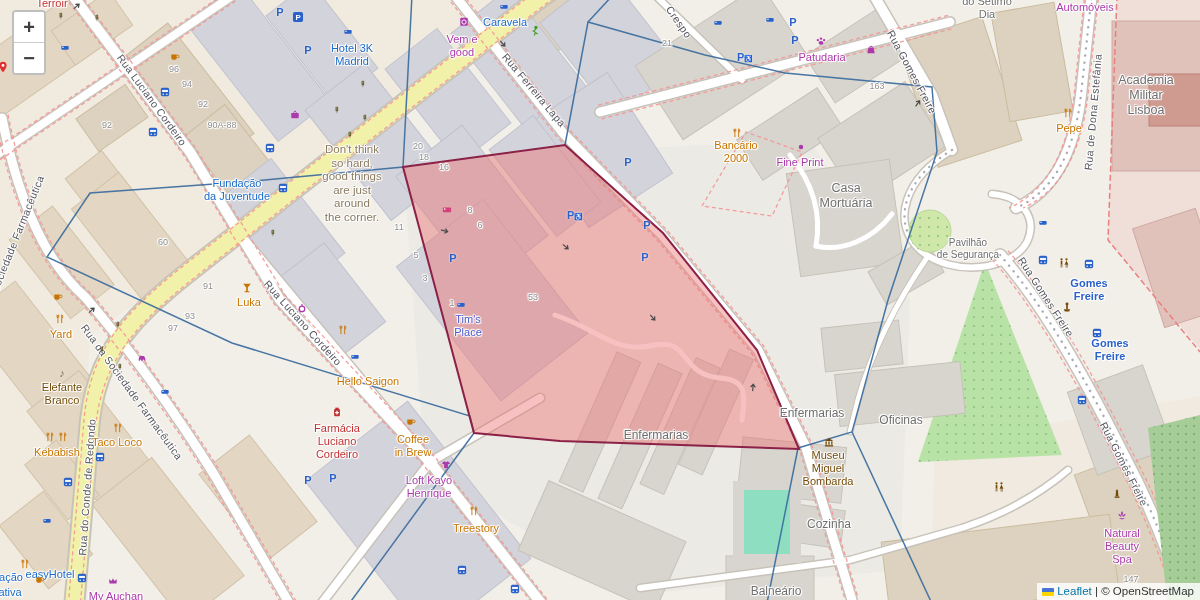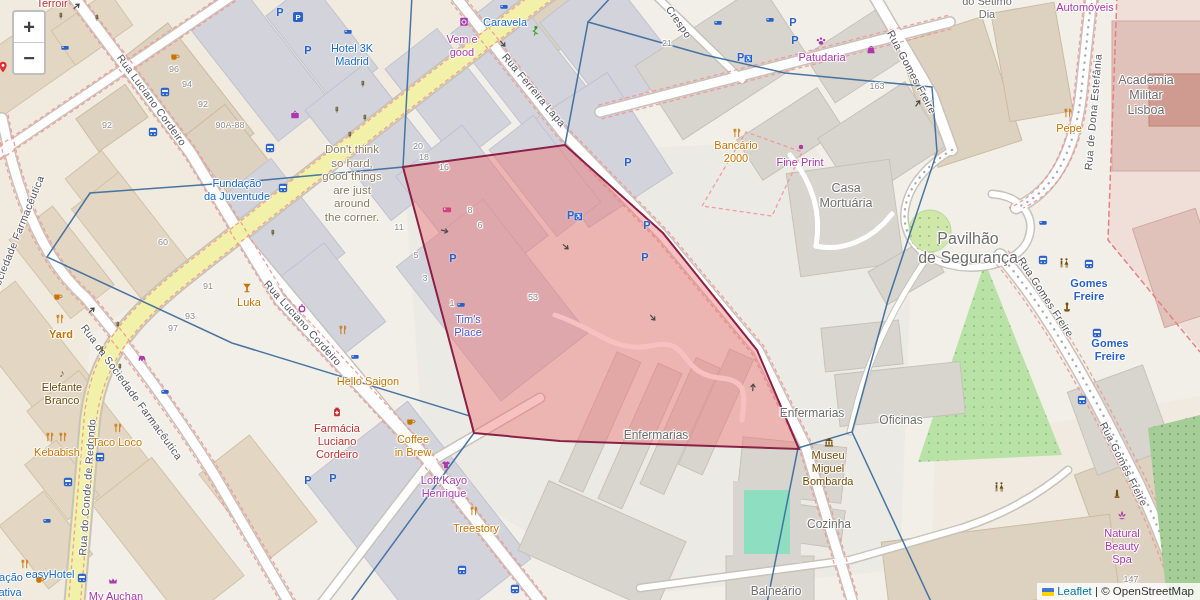--- a/index.html
+++ b/index.html
@@ -254,21 +254,21 @@
       <div class="lbl c-purple" style="left: 800px; top: 162px;">
         <div>Fine Print</div>
       </div>
       <div class="lbl c-gray" style="left: 846px; top: 196px; font-size: 12.5px;">
         <div>Casa</div>
         <div>Mortuária</div>
       </div>
       <div class="lbl c-purple" style="left: 822px; top: 57px;">
         <div>Patudaria</div>
       </div>
-      <div class="lbl c-gray" style="left: 968px; top: 249px; font-size: 16px;">
+      <div class="lbl c-gray" style="left: 968px; top: 249px; font-size: 10px;">
         <div>Pavilhão</div>
         <div>de Segurança</div>
       </div>
       <div class="lbl c-busblue" style="left: 1089px; top: 290px;">
         <div>Gomes</div>
         <div>Freire</div>
       </div>
       <div class="lbl c-busblue" style="left: 1110px; top: 350px;">
         <div>Gomes</div>
         <div>Freire</div>
@@ -313,21 +313,21 @@
         <div>Beauty</div>
         <div>Spa</div>
       </div>
       <div class="lbl c-blue" style="left: 50px; top: 538px; margin-top: 36px;">
         <div>easyHotel</div>
       </div>
       <div class="lbl c-brown" style="left: 62px; top: 394px;">
         <div>Elefante</div>
         <div>Branco</div>
       </div>
-      <div class="lbl c-orange" style="left: 61px; top: 334px; font-weight: bold;">
+      <div class="lbl c-orange" style="left: 61px; top: 334px;">
         <div>Yard</div>
       </div>
       <div class="lbl c-orange" style="left: 57px; top: 452px;">
         <div>Kebabish</div>
       </div>
       <div class="lbl c-orange" style="left: 117px; top: 442px;">
         <div>Taco Loco</div>
       </div>
       <div class="lbl c-purple" style="left: 116px; top: 596px;">
         <div>My Auchan</div>
@@ -350,31 +350,31 @@
       </div>
       <div class="lbl c-red" style="left: 337px; top: 441px;">
         <div>Farmácia</div>
         <div>Luciano</div>
         <div>Cordeiro</div>
       </div>
       <div class="lbl c-orange" style="left: 413px; top: 446px;">
         <div>Coffee</div>
         <div>in Brew</div>
       </div>
-      <div class="lbl c-purple" style="left: 444px; top: 487px;">
+      <div class="lbl c-purple" style="left: 429px; top: 487px;">
         <div>Loft Kayo</div>
         <div>Henrique</div>
       </div>
       <div class="lbl c-orange" style="left: 476px; top: 528px;">
         <div>Treestory</div>
       </div>
       <div class="lbl num" style="left: 174px; top: 69px;">96</div>
       <div class="lbl num" style="left: 187px; top: 84px;">94</div>
       <div class="lbl num" style="left: 203px; top: 104px;">92</div>
-      <div class="lbl num" style="left: 222px; top: 125px; margin-left: 8px;">90A-88</div>
+      <div class="lbl num" style="left: 222px; top: 125px;">90A-88</div>
       <div class="lbl num" style="left: 107px; top: 125px;">92</div>
       <div class="lbl num" style="left: 163px; top: 242px;">60</div>
       <div class="lbl num" style="left: 208px; top: 286px;">91</div>
       <div class="lbl num" style="left: 190px; top: 316px;">93</div>
       <div class="lbl num" style="left: 173px; top: 328px;">97</div>
       <div class="lbl num" style="left: 418px; top: 146px;">20</div>
       <div class="lbl num" style="left: 424px; top: 157px;">18</div>
       <div class="lbl num" style="left: 444px; top: 167px;">16</div>
       <div class="lbl num" style="left: 399px; top: 227px;">11</div>
       <div class="lbl num" style="left: 416px; top: 255px;">5</div>

